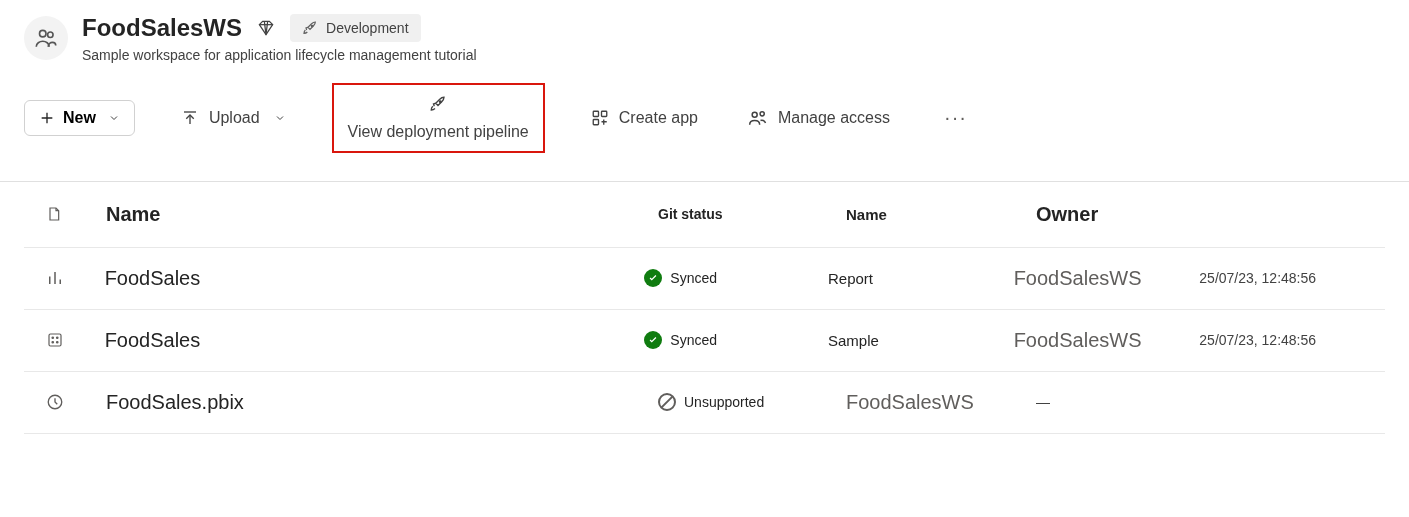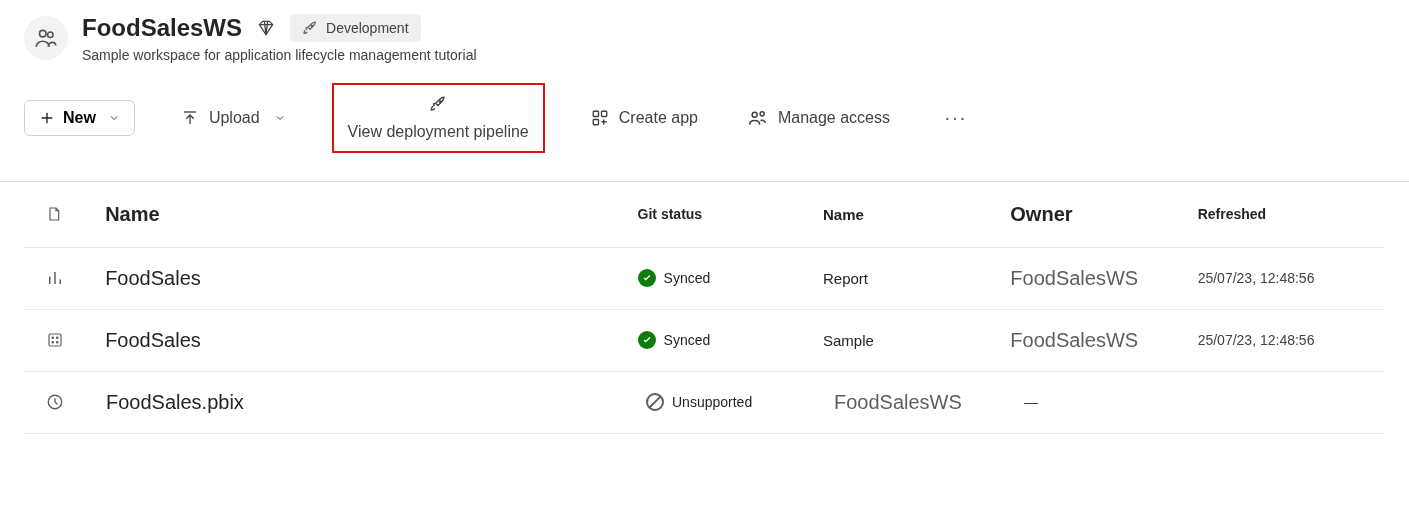--- a/index.html
+++ b/index.html
@@ -70,21 +70,21 @@
   .more-dots { font-size: 20px; letter-spacing: 1px; color: #605e5c; padding: 0 8px; cursor: pointer; }
   .table-wrap { padding: 0 24px; }
   .row {
     display: flex; align-items: center;
     border-bottom: 1px solid #e8e8e8;
     min-height: 62px;
   }
   .row.head { font-weight: 600; font-size: 15px; border-top: none; min-height: 66px; }
   .col-icon { width: 82px; display: flex; justify-content: flex-start; padding-left: 22px; }
   .col-name { width: 540px; font-size: 20px; }
-  .col-git  { width: 188px; display: flex; align-items: center; gap: 8px; font-size: 14px; }
+  .col-git  { width: 188px; display: flex; align-items: center; gap: 8px; font-size: 14px; margin-left: 12px; }
   .col-type { width: 190px; font-size: 15px; }
   .col-owner{ width: 190px; font-size: 20px; color: #605e5c; }
   .col-ref  { width: 190px; font-size: 14px; color: #424242; }
   .git-synced {
     width: 18px; height: 18px; border-radius: 50%;
     background: #107c10;
     display: flex; align-items: center; justify-content: center;
   }
   .git-unsupported {
     width: 18px; height: 18px; border-radius: 50%;
@@ -196,21 +196,20 @@
     <div class="col-icon">
       <svg width="16" height="18" viewBox="0 0 24 24" fill="none" stroke="#605e5c" stroke-width="1.8">
         <path d="M6 3h9l4 4v14H6z"></path>
           <path d="M15 3v4h4"></path>
       </svg>
     </div>
     <div class="col-name">Name</div>
     <div class="col-git">Git status</div>
     <div class="col-type">Name</div>
     <div class="col-owner" style="color:#242424">Owner</div>
-    <div class="col-ref" style="color:#242424">Refreshed</div>
   </div>
 
   <div id="rows">
       <div class="row">
         <div class="col-icon type-icon">
           <svg width="18" height="18" viewBox="0 0 24 24" fill="none" stroke="#605e5c" stroke-width="2">
             <path d="M5 20V10M12 20V4M19 20v-6"></path>
           </svg>
         </div>
         <div class="col-name">FoodSales</div>

